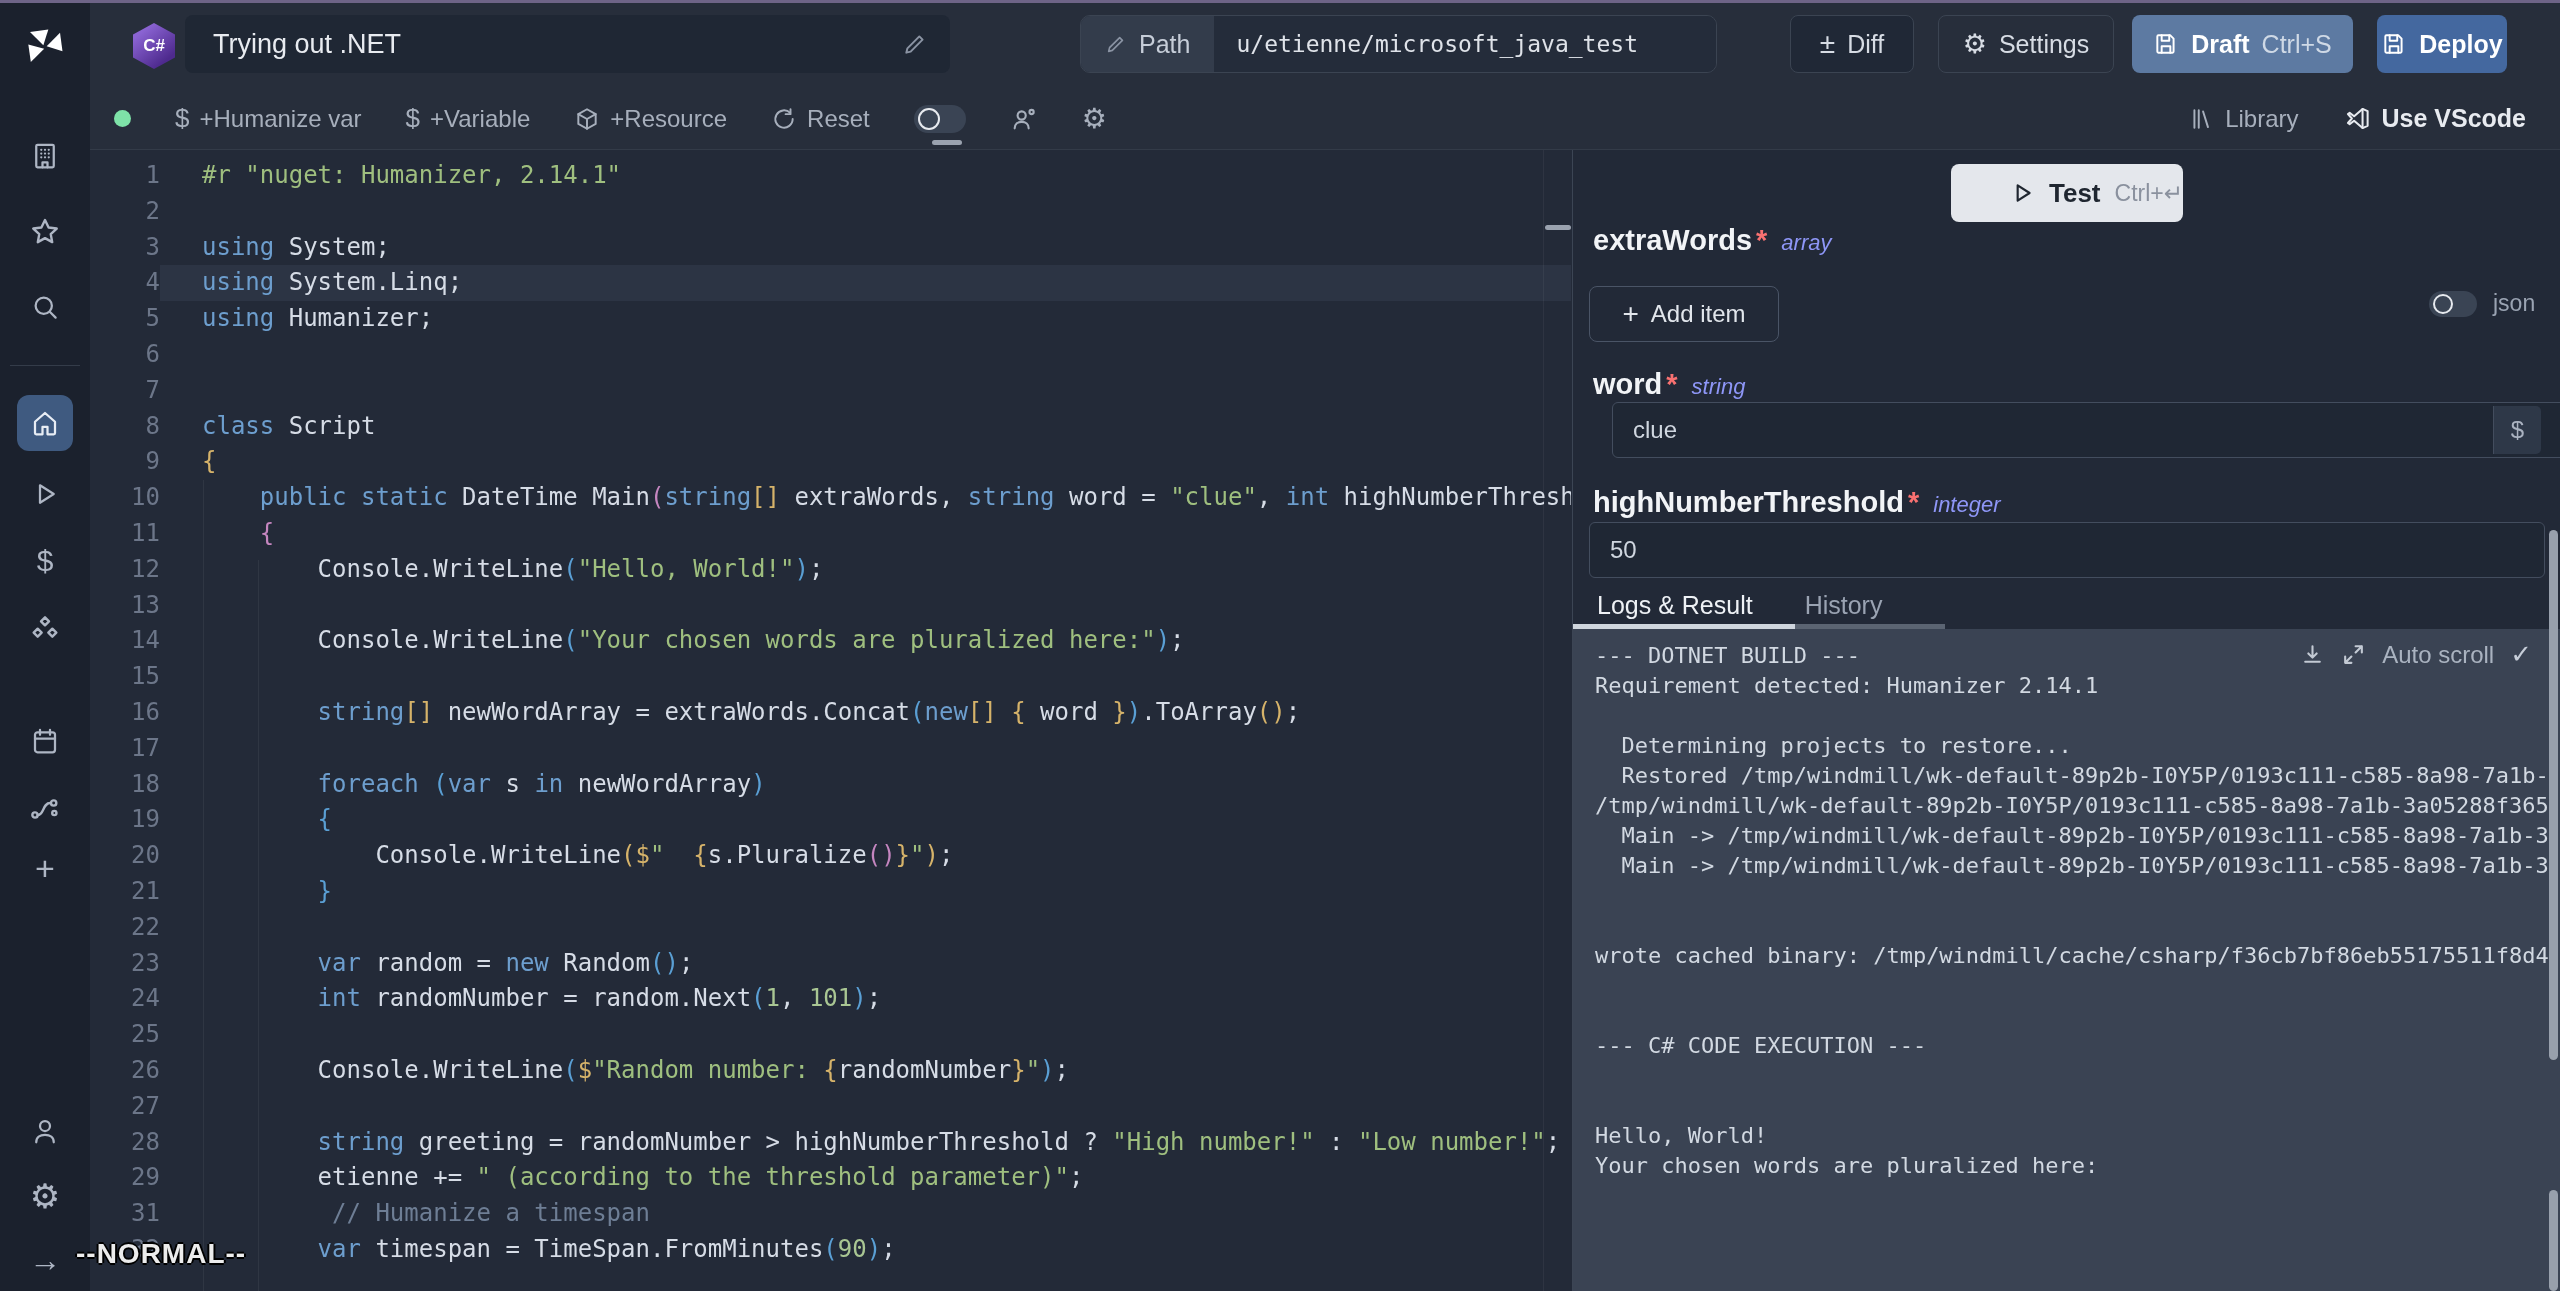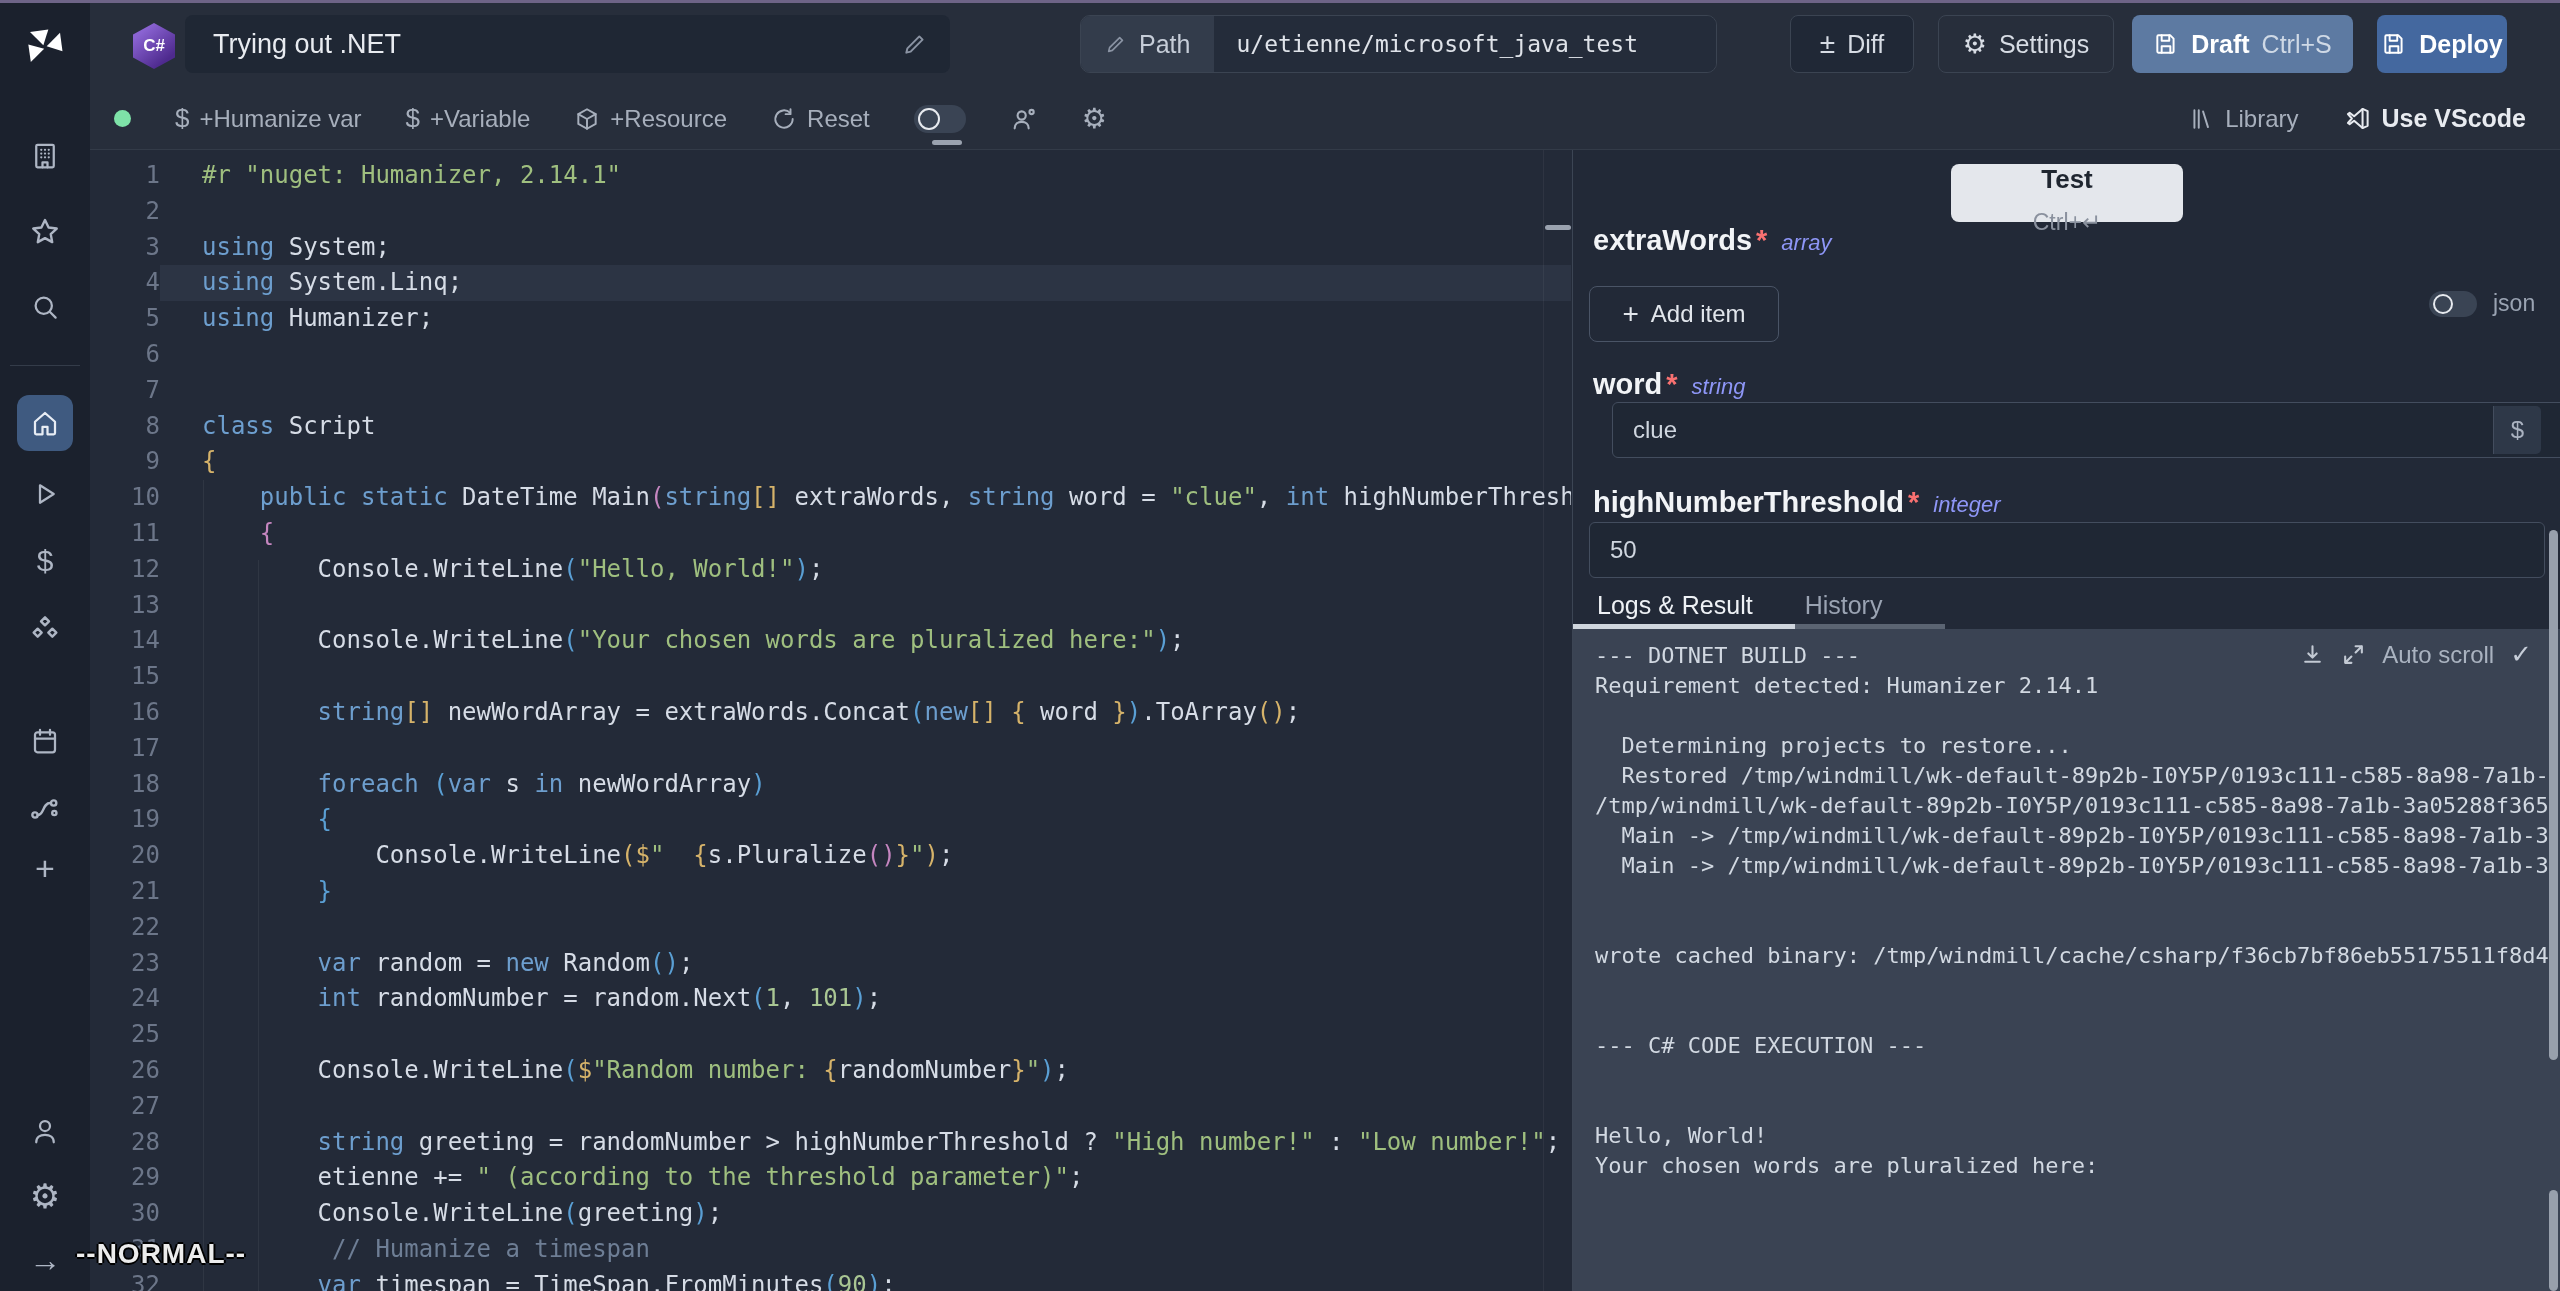--- a/index.html
+++ b/index.html
@@ -73,21 +73,21 @@
   .tk-c{color:var(--com);} .tk-y{color:var(--gold);} .tk-m{color:var(--mag);} .tk-b{color:var(--blu);}
   .indent-guide{position:absolute; width:1px; background:rgba(255,255,255,0.06);}
   .ruler{position:absolute; left:1543px; top:150px; width:1px; height:1141px; background:rgba(255,255,255,0.05);}
   .splitter-dash{position:absolute; height:5px; border-radius:3px; background:#9aa2af;}
   .vim-status{position:absolute; left:76px; top:1238px; font-size:28px; font-weight:bold; color:#ececec;
     letter-spacing:1px; text-shadow:-2px 0 0 #000, 2px 0 0 #000, 0 -2px 0 #000, 0 2px 0 #000;}
   
   .panel{position:absolute; left:1572px; top:150px; width:988px; height:1141px; background:var(--panelbg);
     border-left:1px solid #3c4554;}
   .test-btn{position:absolute; left:378px; top:14px; width:232px; height:58px; background:#e4e7ec; border-radius:8px;
-    display:flex; align-items:center; justify-content:center; gap:14px; cursor:pointer;flex-direction:column;}
+    display:flex; align-items:center; justify-content:flex-end; gap:14px; cursor:pointer;}
   .test-btn .lbl{color:#1f2630; font-size:26px; font-weight:bold;}
   .test-btn .sc{color:#8a919e; font-size:23px;}
   .test-btn svg{stroke:#1f2630; fill:none; stroke-width:2; stroke-linejoin:round;}
   .arg-label{position:absolute; left:20px; display:flex; align-items:baseline; gap:14px;}
   .arg-label .nm{color:#f2f4f7; font-size:29px; font-weight:bold;}
   .arg-label .req{color:#f87171; font-size:29px; font-weight:bold; margin-left:-10px;}
   .arg-label .ty{color:#8e96f7; font-size:22px; font-style:italic;}
   .add-item{position:absolute; left:16px; top:136px; width:190px; height:56px; border:1px solid #4a5466; border-radius:8px;
     display:flex; align-items:center; justify-content:center; gap:12px; color:#e2e6ec; font-size:24px; cursor:pointer;}
   .json-toggle{position:absolute; left:856px; top:140px; display:flex; align-items:center; gap:16px;}
@@ -319,21 +319,20 @@
         <div class="code-row"><div class="gutter">20</div><div class="lcontent"><span class="tk-d">            Console.WriteLine</span><span class="tk-y">($</span><span class="tk-s">"  </span><span class="tk-y">{</span><span class="tk-d">s.Pluralize</span><span class="tk-m">()</span><span class="tk-y">}</span><span class="tk-s">"</span><span class="tk-y">)</span><span class="tk-d">;</span></div></div>
         <div class="code-row"><div class="gutter">21</div><div class="lcontent"><span class="tk-d">        </span><span class="tk-b">}</span></div></div>
         <div class="code-row"><div class="gutter">22</div><div class="lcontent"></div></div>
         <div class="code-row"><div class="gutter">23</div><div class="lcontent"><span class="tk-d">        </span><span class="tk-k">var</span><span class="tk-d"> random = </span><span class="tk-k">new</span><span class="tk-d"> Random</span><span class="tk-b">()</span><span class="tk-d">;</span></div></div>
         <div class="code-row"><div class="gutter">24</div><div class="lcontent"><span class="tk-d">        </span><span class="tk-k">int</span><span class="tk-d"> randomNumber = random.Next</span><span class="tk-b">(</span><span class="tk-n">1</span><span class="tk-d">, </span><span class="tk-n">101</span><span class="tk-b">)</span><span class="tk-d">;</span></div></div>
         <div class="code-row"><div class="gutter">25</div><div class="lcontent"></div></div>
         <div class="code-row"><div class="gutter">26</div><div class="lcontent"><span class="tk-d">        Console.WriteLine</span><span class="tk-b">(</span><span class="tk-y">$</span><span class="tk-s">"Random number: </span><span class="tk-y">{</span><span class="tk-d">randomNumber</span><span class="tk-y">}</span><span class="tk-s">"</span><span class="tk-b">)</span><span class="tk-d">;</span></div></div>
         <div class="code-row"><div class="gutter">27</div><div class="lcontent"></div></div>
         <div class="code-row"><div class="gutter">28</div><div class="lcontent"><span class="tk-d">        </span><span class="tk-k">string</span><span class="tk-d"> greeting = randomNumber &gt; highNumberThreshold ? </span><span class="tk-s">"High number!"</span><span class="tk-d"> : </span><span class="tk-s">"Low number!"</span><span class="tk-d">;</span></div></div>
         <div class="code-row"><div class="gutter">29</div><div class="lcontent"><span class="tk-d">        etienne += </span><span class="tk-s">" (according to the threshold parameter)"</span><span class="tk-d">;</span></div></div>
-        <div class="code-row"><div class="gutter">30</div><div class="lcontent"><span class="tk-d">        Console.WriteLine</span><span class="tk-b">(</span><span class="tk-d">greeting</span><span class="tk-b">)</span><span class="tk-d">;</span></div></div>
         <div class="code-row"><div class="gutter">31</div><div class="lcontent"><span class="tk-c">         // Humanize a timespan</span></div></div>
         <div class="code-row"><div class="gutter">32</div><div class="lcontent"><span class="tk-d">        </span><span class="tk-k">var</span><span class="tk-d"> timespan = TimeSpan.FromMinutes</span><span class="tk-b">(</span><span class="tk-n">90</span><span class="tk-b">)</span><span class="tk-d">;</span></div></div>
       </div>
   </div>
   <div class="indent-guide" style="left:203px; top:480px; height:811px;"></div>
   <div class="indent-guide" style="left:258px; top:560px; height:731px;"></div>
   <div class="ruler"></div>
   <div class="splitter-dash" style="left:932px; top:140px; width:30px;"></div>
   <div class="splitter-dash" style="left:1545px; top:225px; width:26px;"></div>
   <div class="vim-status">--NORMAL--</div>

